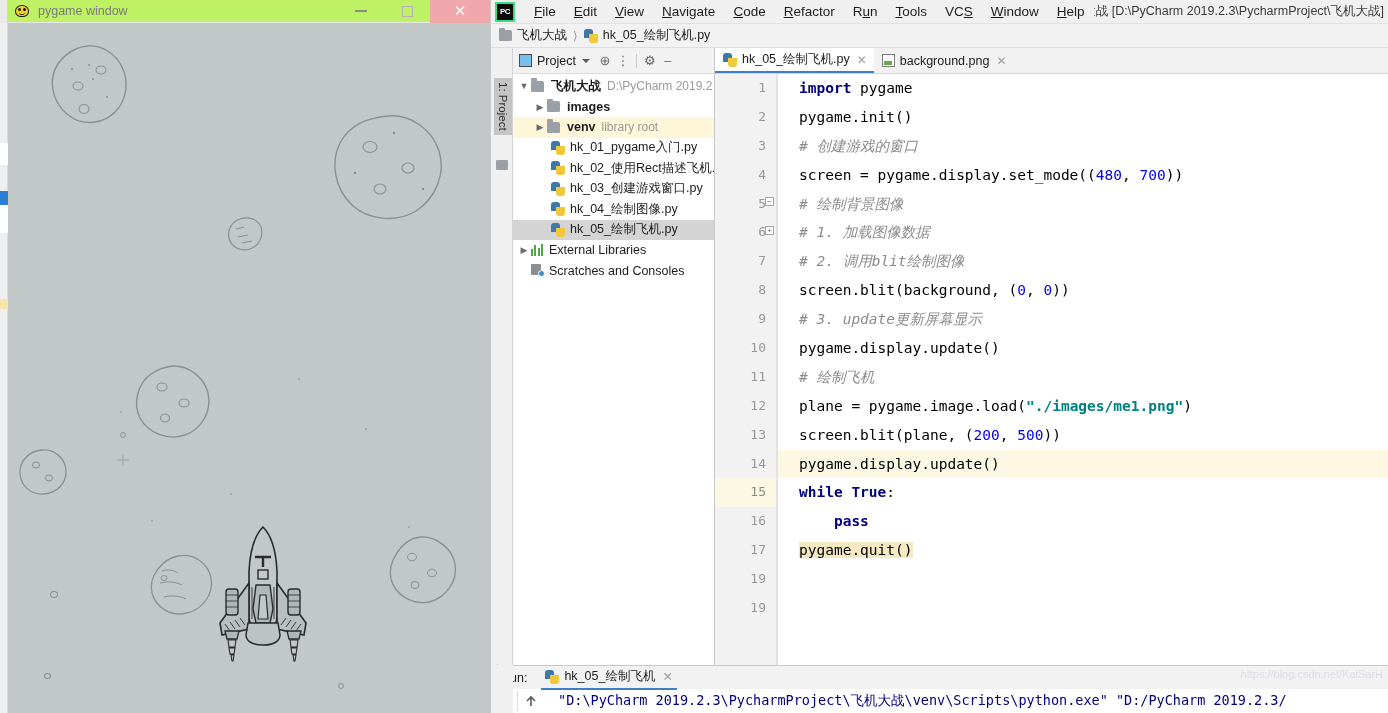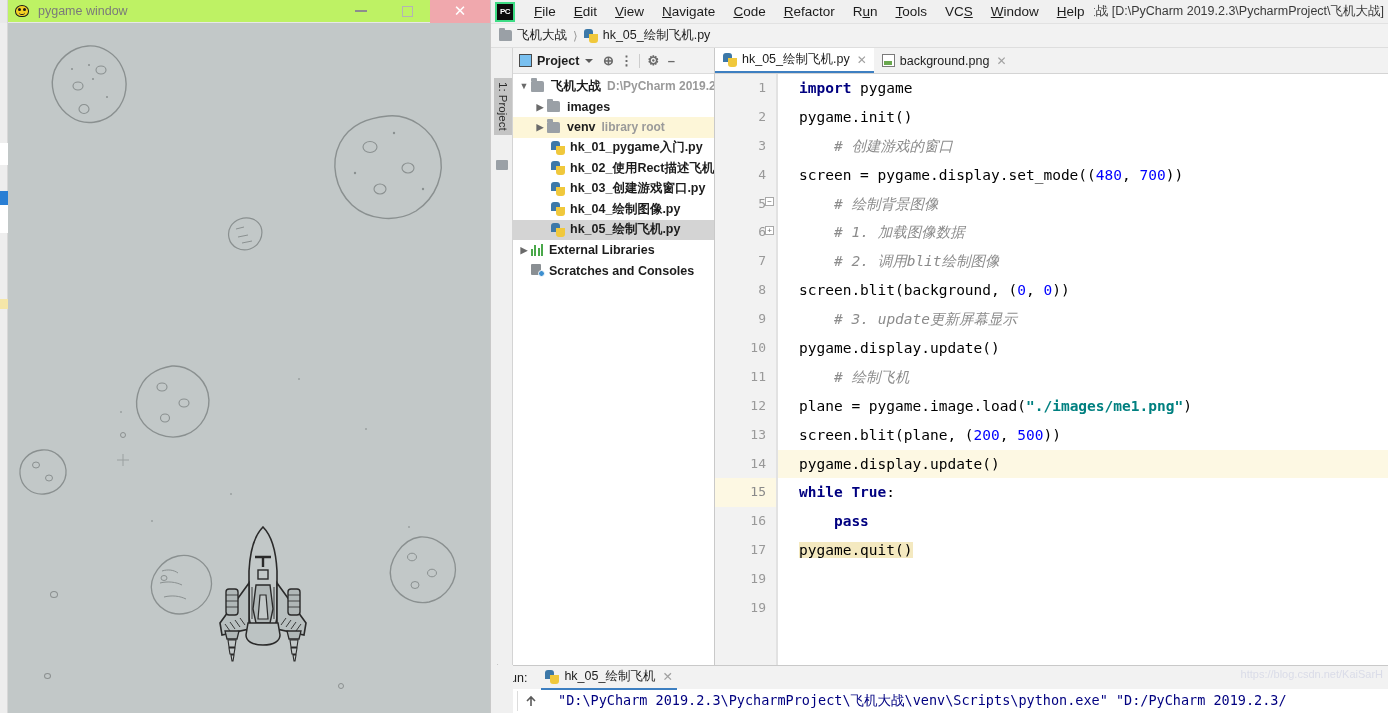--- a/index.html
+++ b/index.html
@@ -128,21 +128,21 @@
   #vtab-project { left: 3px; top: 30px; background: #c4c4c4; padding: 4px 3px; }
   #vtab-structure { left: 3px; bottom: 2px; color:#2b2b2b; }
   #rail-left .mini-folder {
     position: absolute; left: 5px; top: 112px; width: 12px; height: 10px;
     background: #9aa0a6; border-radius: 1px;
   }
 
   
   #project-panel {
     width: 202px; background: #ffffff; border-right: 1px solid #c9c9c9;
-    display: flex; flex-direction: column; position: relative; font-weight: bold;
+    display: flex; flex-direction: column; position: relative;
   }
   #proj-toolbar {
     height: 26px; background: #f2f2f2; display: flex; align-items: center;
     padding-left: 6px; border-bottom: 1px solid #dcdcdc; flex:0 0 auto;
   }
   #proj-toolbar .sq-ico {
     width: 13px; height: 13px; border: 1.5px solid #4a4a4a; background: #79c0f0;
     margin-right: 5px; flex:0 0 auto;
   }
   #proj-label { font-size: 12.5px; color: #1c1c1c; font-family:"Liberation Sans",sans-serif; }
@@ -206,21 +206,21 @@
   }
   #code {
     flex: 1; position: relative; overflow: hidden; background: #ffffff;
   }
   .cline {
     height: 28.9px; line-height: 28.9px; padding-left: 22px; white-space: pre;
     font-family: "DejaVu Sans Mono", monospace; font-size: 14.5px; color: #000000;
   }
   .cline.cur { background: #fdf8e3; }
   .kw { color: #000080; font-weight: bold; }
-  .cmt { color: #8c8c8c; font-style: italic; margin-left: 35px; }
+  .cmt { color: #8c8c8c; font-style: italic; }
   .str { color: #008080; font-weight: bold; }
   .num { color: #0000ff; }
   .hlw { background: #f4e9c0; }
   #code-left-border { position:absolute; left:0; top:0; width:1px; height:100%; background:#e2e2e2; }
 
   
   #run-panel { position: absolute; left: 0; bottom: 0; width: 898px; height: 48px; background: #ffffff; }
   #run-tabs {
     height: 24px; background: #f2f2f2; display: flex; align-items: center; padding-left: 10px;
     border-top: 1px solid #c9c9c9;

